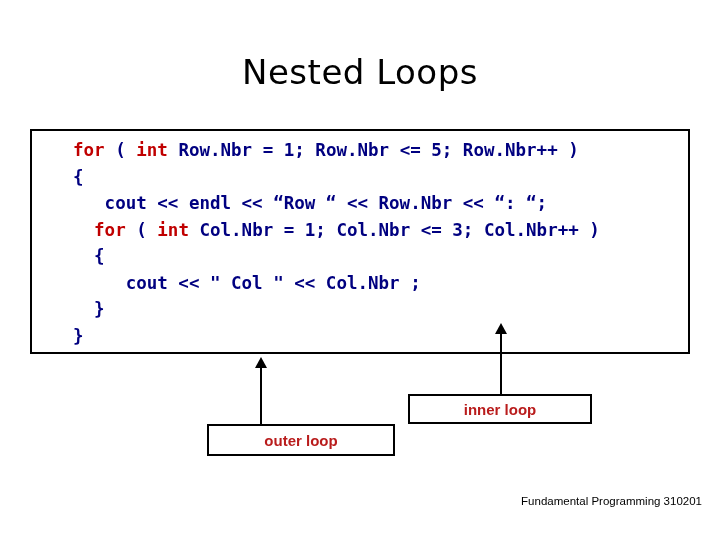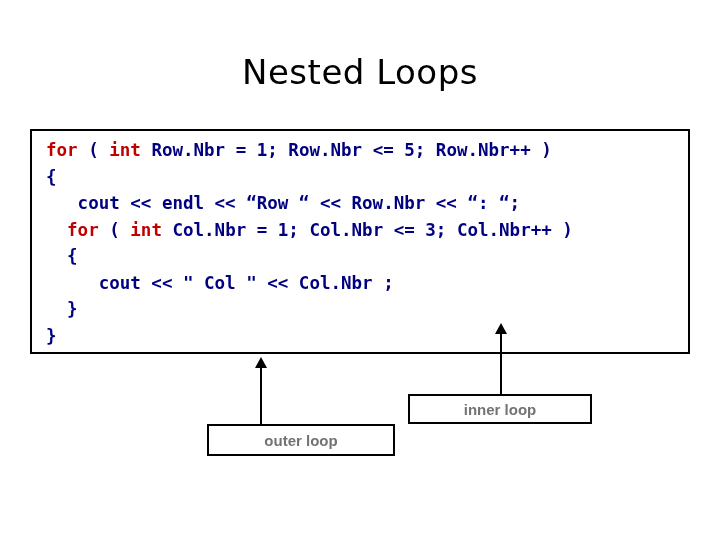--- a/index.html
+++ b/index.html
@@ -49,20 +49,21 @@
     top: 6px;
     font-family: "DejaVu Sans Mono", monospace;
     font-size: 17.5px;
     line-height: 26.5px;
     white-space: pre;
     color: #000080;
     font-weight: bold;
   }
   .code-line {
     white-space: pre;
+    margin-left: 27px;
   }
   .kw {
     color: #c00000;
   }
   .blue {
     color: #000080;
   }
 
   
   .vline {
@@ -81,21 +82,21 @@
   .label-box {
     position: absolute;
     border: 2px solid #000000;
     box-sizing: border-box;
     background: #ffffff;
     display: flex;
     align-items: center;
     justify-content: center;
     font-size: 15px;
     font-weight: bold;
-    color: #737373;
+    color: #b91c1c;
     font-family: "Liberation Sans", sans-serif;
   }
   .footer {
     position: absolute;
     right: 18px;
     bottom: 33px;
     font-size: 11.5px;
     color: #000000;
     font-family: "Liberation Sans", sans-serif;
   }
@@ -118,14 +119,15 @@
   <div class="arrow-up" style="left:495px; top:323px;"></div>
 
   <div class="label-box" style="left:408px; top:394px; width:184px; height:30px;">
     <span>inner loop</span>
   </div>
 
   <div class="label-box" style="left:167px; top:424px; width:188px; height:32px;margin-left:40px;">
     <span>outer loop</span>
   </div>
 
+  <div class="footer">Fundamental Programming 310201</div>
 
 </div>
 
 </body></html>

